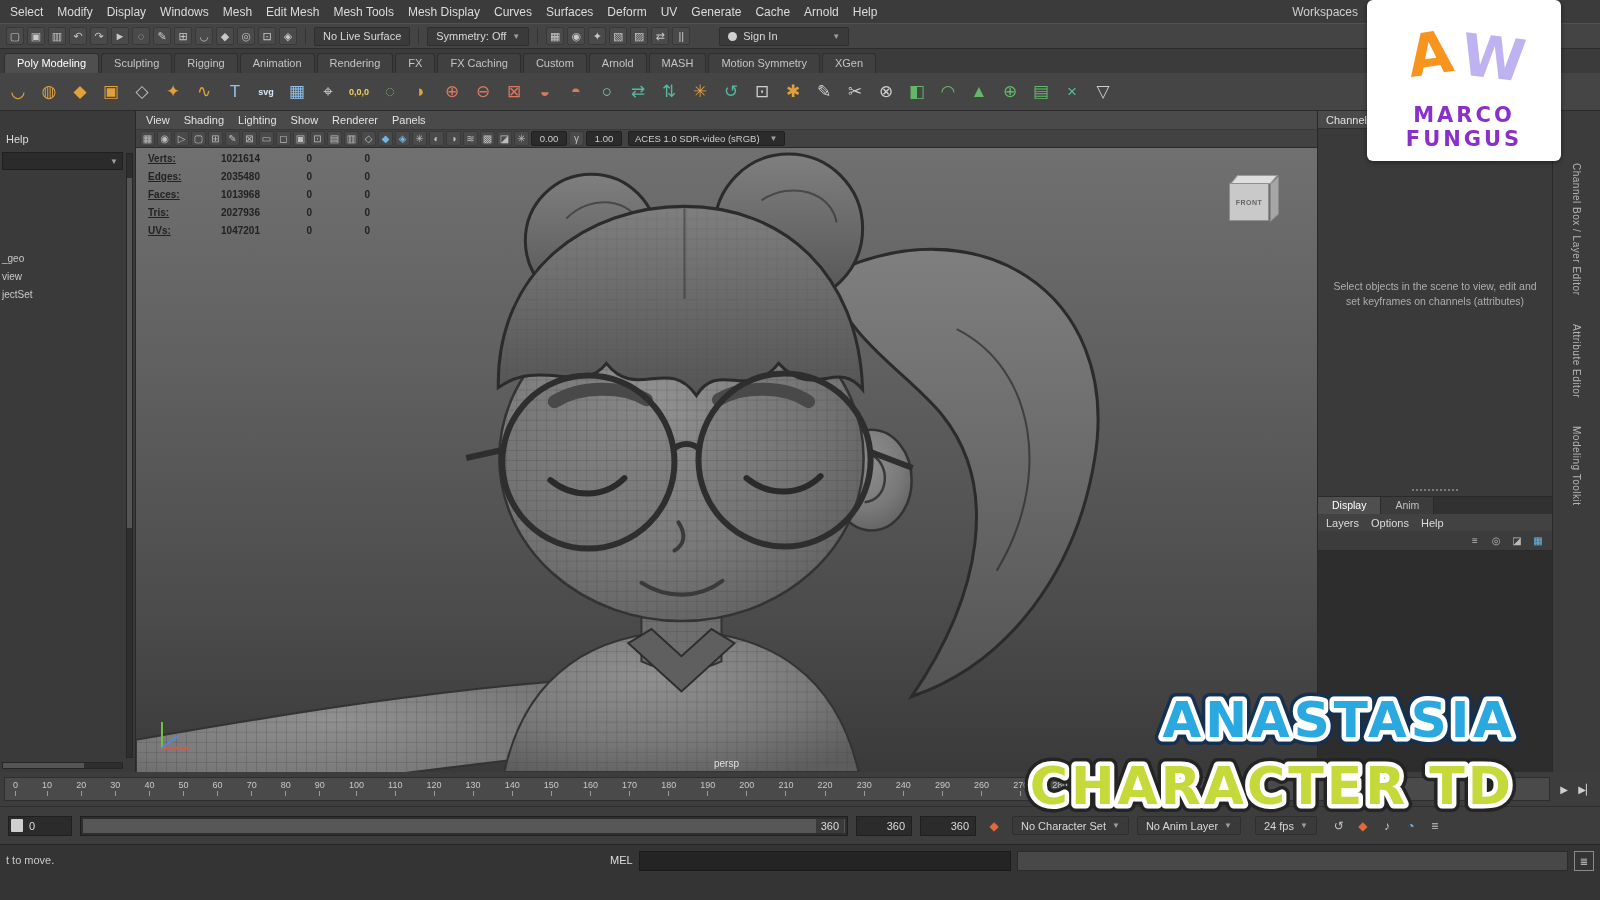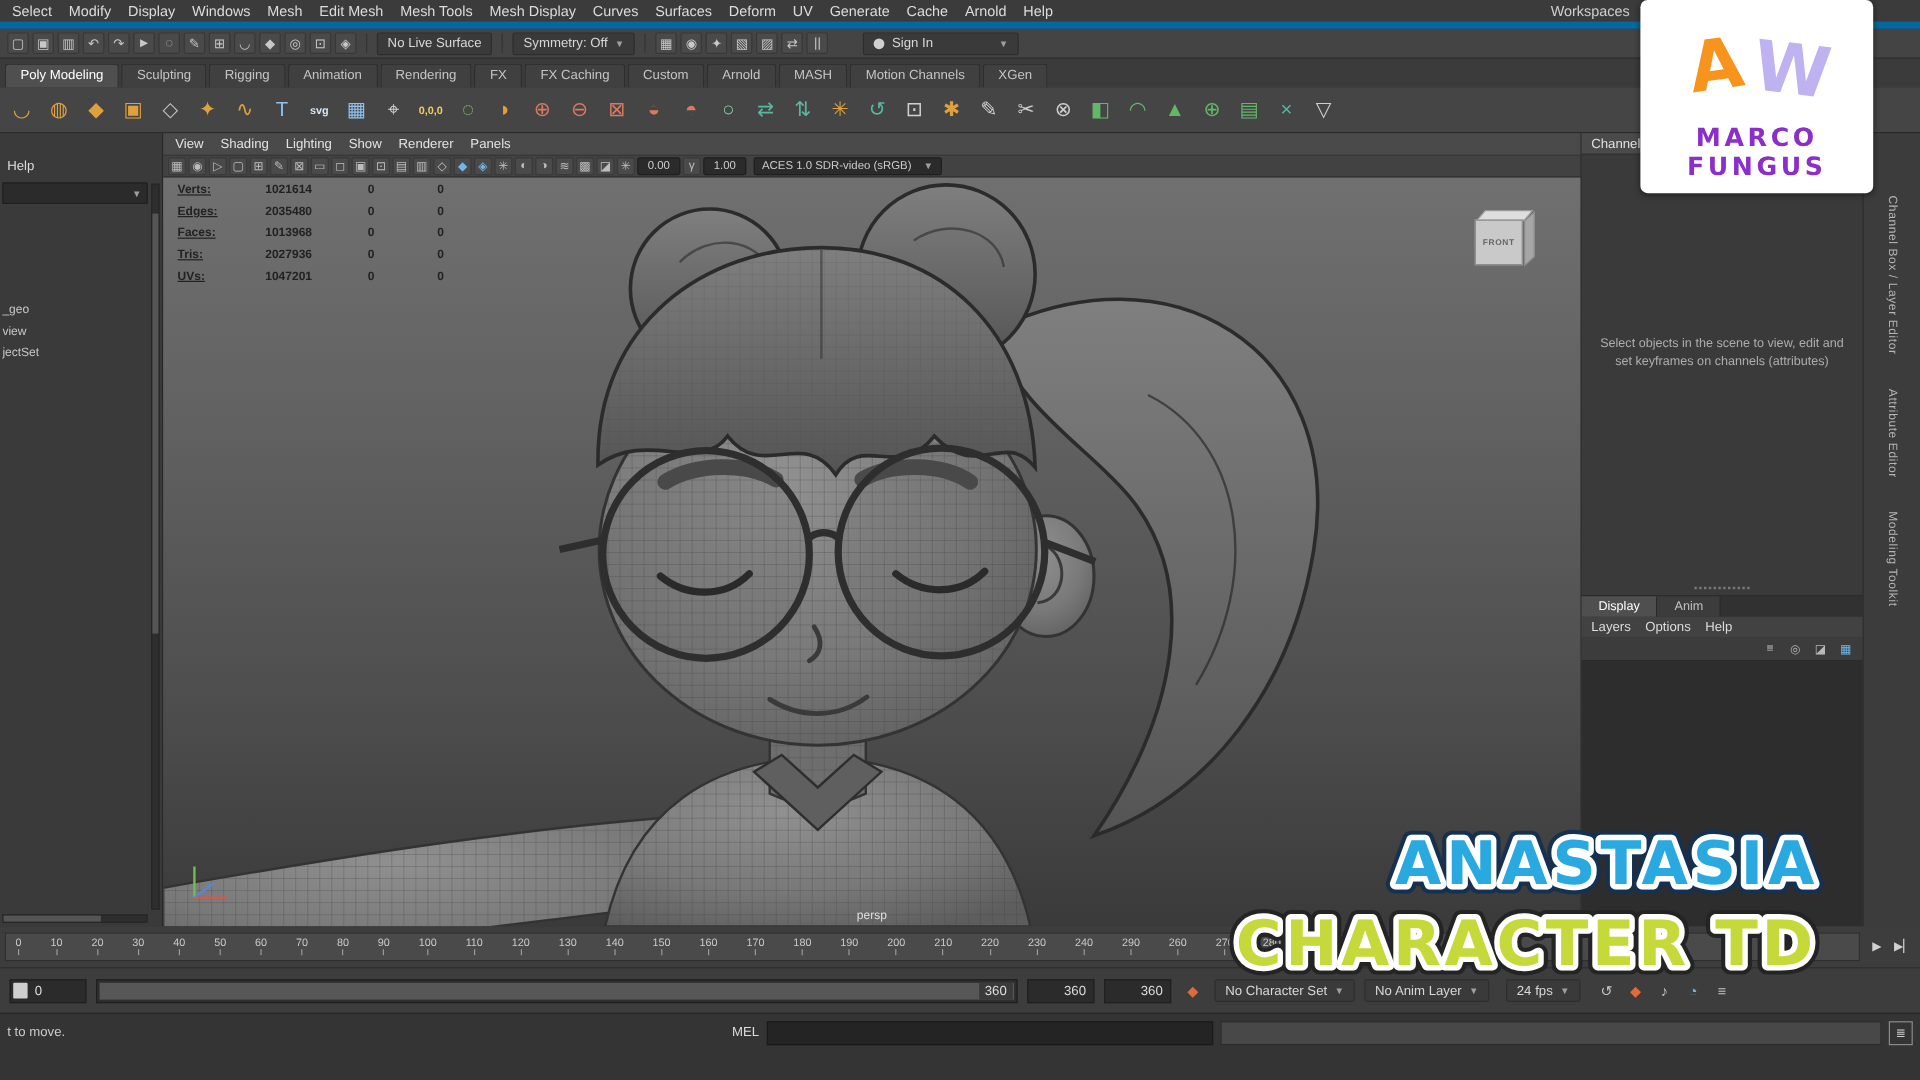--- a/index.html
+++ b/index.html
@@ -1,21 +1,21 @@
 <!DOCTYPE html>
 <html><head>
 <meta charset="utf-8">
 <style>
   *{margin:0;padding:0;box-sizing:border-box;}
   html,body{width:1600px;height:900px;background:#2b2b2b;}
   body{font-family:"Liberation Sans",sans-serif;}
   .app{position:absolute;top:0;left:0;width:1600px;height:900px;background:#393939;overflow:hidden;color:#ccc;}
 
   
-  .menubar{position:absolute;top:0;left:0;right:0;height:24px;background:#3b3b3b;border-bottom:6px solid #0369a1;display:flex;align-items:center;gap:14px;padding:0 10px;font-size:12px;color:#dcdcdc;}
+  .menubar{position:absolute;top:0;left:0;right:0;height:24px;background:#3b3b3b;border-bottom:1px solid #0369a1;display:flex;align-items:center;gap:14px;padding:0 10px;font-size:12px;color:#dcdcdc;}
   .menu-item{white-space:nowrap;cursor:default;}
   .menu-right{margin-left:auto;margin-right:232px;color:#cfcfcf;}
 
   
   .statusline{position:absolute;top:24px;left:0;right:0;height:25px;background:#444;border-bottom:1px solid #2c2c2c;display:flex;align-items:center;gap:3px;padding:0 6px;}
   .tb-icon{width:18px;height:18px;display:flex;align-items:center;justify-content:center;font-size:11px;color:var(--c,#c8c8c8);background:#4a4a4a;border:1px solid #383838;border-radius:2px;flex:none;}
   .tb-sep{width:1px;height:16px;background:#333;margin:0 5px;flex:none;}
   .chip{height:19px;display:flex;align-items:center;gap:6px;background:#3a3a3a;border:1px solid #2e2e2e;border-radius:2px;padding:0 8px;font-size:11px;color:#d8d8d8;white-space:nowrap;flex:none;}
   .arrow{font-size:8px;color:#9f9f9f;}
   .signin{width:130px;margin-left:26px;}
@@ -197,21 +197,21 @@
     <span class="shelf-tab active">Poly Modeling</span>
       <span class="shelf-tab">Sculpting</span>
       <span class="shelf-tab">Rigging</span>
       <span class="shelf-tab">Animation</span>
       <span class="shelf-tab">Rendering</span>
       <span class="shelf-tab">FX</span>
       <span class="shelf-tab">FX Caching</span>
       <span class="shelf-tab">Custom</span>
       <span class="shelf-tab">Arnold</span>
       <span class="shelf-tab">MASH</span>
-      <span class="shelf-tab">Motion Channels</span>
+      <span class="shelf-tab">Motion Symmetry</span>
       <span class="shelf-tab">XGen</span>
   </div>
 
   <div class="shelf-row">
     <span class="shelf-icon" style="--c: #e0a13c;">◡</span>
       <span class="shelf-icon" style="--c: #e0a13c;">◍</span>
       <span class="shelf-icon" style="--c: #e0a13c;">◆</span>
       <span class="shelf-icon" style="--c: #e0a13c;">▣</span>
       <span class="shelf-icon" style="--c: #bfbfbf;">◇</span>
       <span class="shelf-icon" style="--c: #e0a13c;">✦</span>

